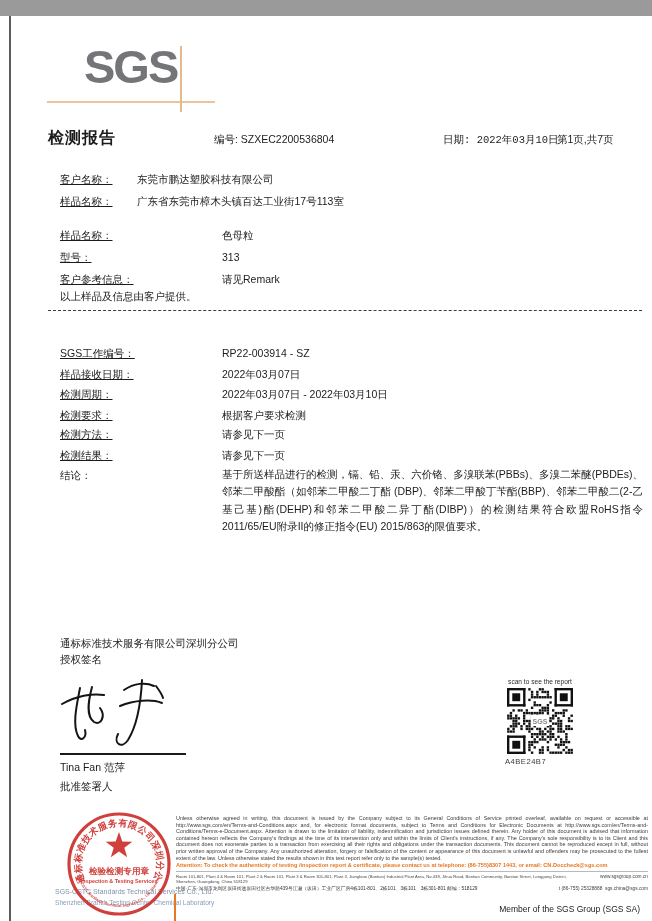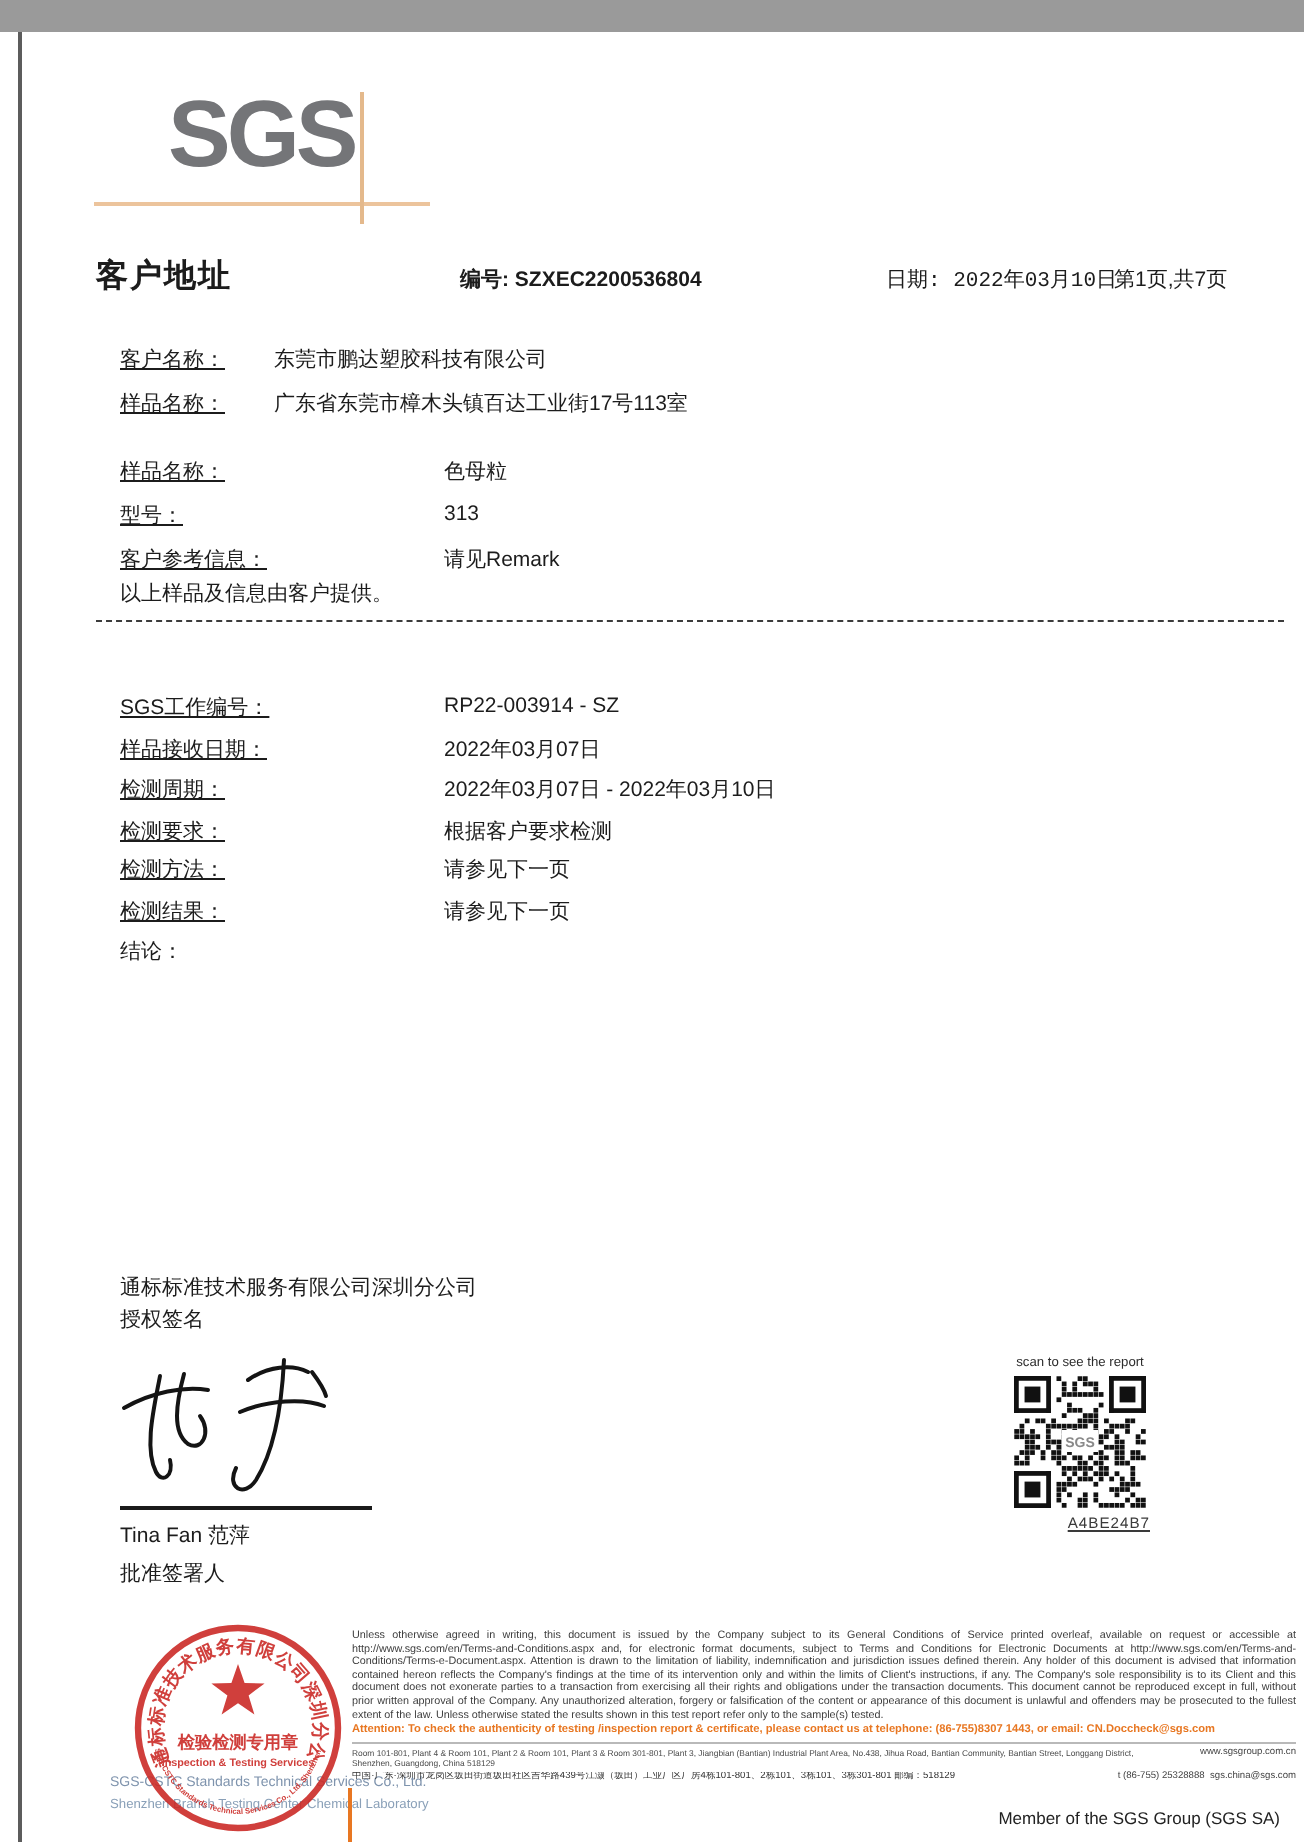--- a/index.html
+++ b/index.html
@@ -22,21 +22,21 @@
   .row .val{position:absolute;white-space:nowrap;}
   .v1{left:77px;}   
   .v2{left:162px;}  
   .dashline{border-top:1.6px dashed #3c3c3c;height:0;}
   .para{font-size:10.5px;line-height:17.3px;text-align:justify;white-space:normal;}
   
   .sig-company{font-size:10.5px;}
   .sig-underline{background:#1a1a1a;height:1.5px;}
   
   .qr-caption{font-size:6.6px;color:#2c2c2c;text-align:center;}
-  .qr-code-text{font-size:7.6px;color:#3a3a3a;text-align:right;letter-spacing:.5px;text-decoration:underline;}
+  .qr-code-text{font-size:7.6px;color:#3a3a3a;text-align:left;letter-spacing:.5px;}
   
   .f-company1{font-size:7px;color:#7e93ad;white-space:nowrap;}
   .f-company2{font-size:6.6px;color:#8aa0b8;white-space:nowrap;}
   .disclaimer{font-size:5.4px;line-height:6.6px;color:#3d3d3d;text-align:justify;}
   .attention{font-size:5.6px;line-height:6.8px;font-weight:bold;color:#e87722;margin-top:1px;}
   .addr-wrap{border-top:1px solid #b9b9b9;margin-top:2.5px;padding-top:2px;}
   .addr-row{display:flex;justify-content:space-between;align-items:flex-start;}
   .addr-en{font-size:4.2px;color:#4a4a4a;width:398px;line-height:5px;}
   .addr-cn{font-size:4.8px;color:#333;width:330px;line-height:6px;white-space:nowrap;overflow:hidden;}
   .addr-right{font-size:4.8px;color:#444;white-space:nowrap;}
@@ -51,22 +51,22 @@
 
 <div class="page">
 
   <div class="abs scan-left" style="left:9px;top:0;height:916px;"></div>
   <div class="abs scan-bottom"></div>
 
   <div class="abs sgs-logo" style="left:84px;top:27px;">SGS</div>
   <div class="abs logo-hline" style="left:47px;top:85px;width:168px;"></div>
   <div class="abs logo-vline" style="left:180px;top:30px;height:66px;"></div>
 
-  <div class="abs doc-title" style="left:48px;top:112px;">客户地址</div>
-  <div class="abs hmeta" style="left:230px;top:117px;font-weight:bold;"><span>编号:</span> <span>SZXEC2200536804</span></div>
+  <div class="abs doc-title" style="left:48px;top:112px;">检测报告</div>
+  <div class="abs hmeta" style="left:214px;top:117px;"><span>编号:</span> <span>SZXEC2200536804</span></div>
   <div class="abs hmeta" style="left:443px;top:117px;font-family:Liberation Mono, monospace;"><span>日期:</span> <span>2022年03月10日</span></div>
   <div class="abs hmeta" style="left:557px;top:117px;">第1页,共7页</div>
 
   <div class="row" style="top:157px;">
     <span class="lbl">客户名称：</span>
     <span class="val v1">东莞市鹏达塑胶科技有限公司</span>
   </div>
   <div class="row" style="top:179px;">
     <span class="lbl">样品名称：</span>
     <span class="val v1">广东省东莞市樟木头镇百达工业街17号113室</span>
@@ -107,20 +107,21 @@
   <div class="row" style="top:412px;">
     <span class="lbl">检测方法：</span>
     <span class="val v2">请参见下一页</span>
   </div>
   <div class="row" style="top:433px;">
     <span class="lbl">检测结果：</span>
     <span class="val v2">请参见下一页</span>
   </div>
 
   <div class="abs" style="left:60px;top:453px;font-size:10.5px;">结论：</div>
+  <div class="abs para" style="left:222px;top:450px;width:421px;">基于所送样品进行的检测，镉、铅、汞、六价铬、多溴联苯(PBBs)、多溴二苯醚(PBDEs)、邻苯二甲酸酯（如邻苯二甲酸二丁酯 (DBP)、邻苯二甲酸丁苄酯(BBP)、邻苯二甲酸二(2-乙基己基)酯(DEHP)和邻苯二甲酸二异丁酯(DIBP)）的检测结果符合欧盟RoHS指令2011/65/EU附录II的修正指令(EU) 2015/863的限值要求。</div>
 
   <div class="abs sig-company" style="left:60px;top:621px;">通标标准技术服务有限公司深圳分公司</div>
   <div class="abs sig-company" style="left:60px;top:637px;">授权签名</div>
 
   <svg class="abs" style="left:58px;top:658px;" width="140" height="80" viewBox="0 0 140 80">
     <g fill="none" stroke="#141414" stroke-width="2" stroke-linecap="round">
       <path d="M22,14 C19,30 14,50 20,62 C23,68 29,64 27,56"></path>
       <path d="M4,30 C18,22 34,19 46,21"></path>
       <path d="M34,13 C30,28 28,42 36,48 C43,52 48,42 42,34"></path>
       <path d="M66,16 C76,9 88,8 96,12"></path>

